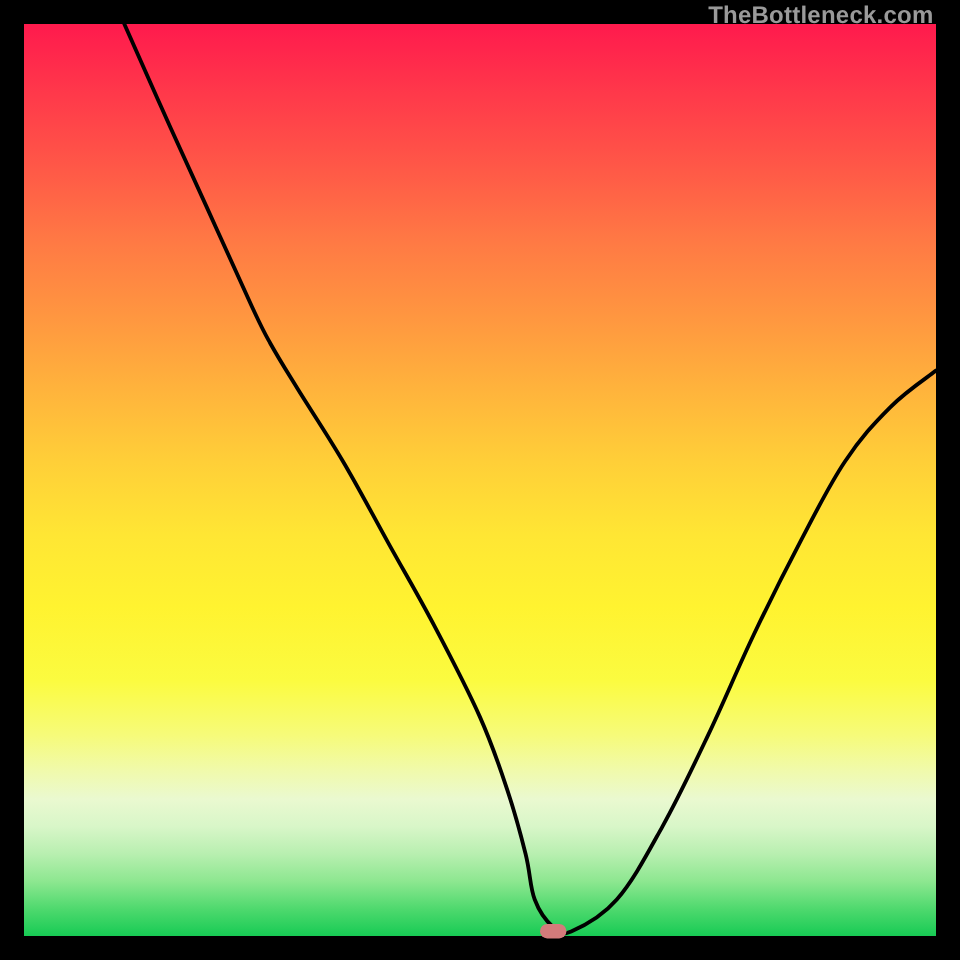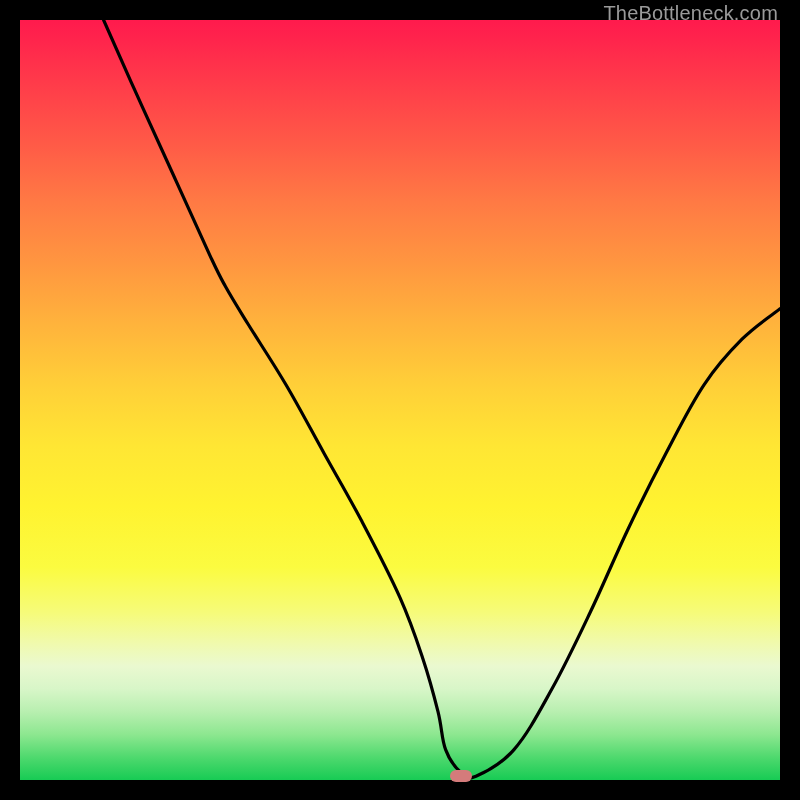--- a/index.html
+++ b/index.html
@@ -45,21 +45,21 @@
       #4fd96e 97%,
       #17cb54 100%
     );
   }
   .watermark {
     position: absolute;
     top: 2px;
     right: 22px;
     color: #9a9a9a;
     font-size: 20px;
-    font-weight: 400;
+    font-weight: 700;
     letter-spacing: 0.2px;
   }
   svg.curve {
     position: absolute;
     left: 0;
     top: 0;
     width: 760px;
     height: 760px;
   }
   .marker {

